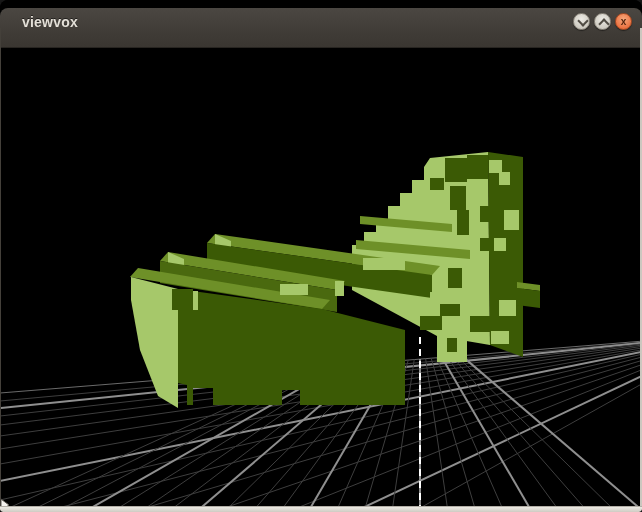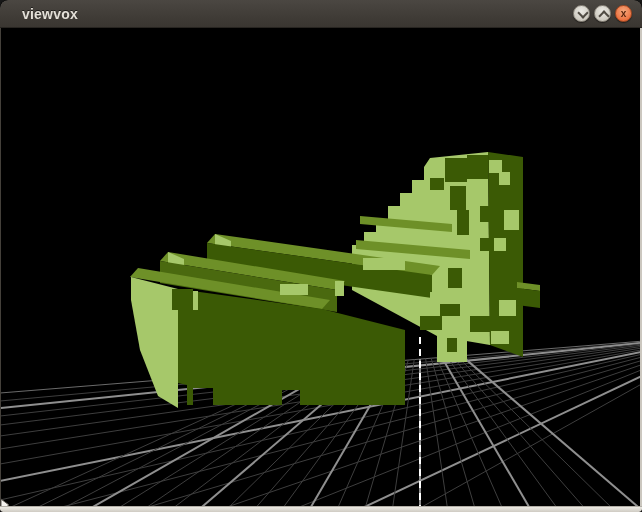--- a/index.html
+++ b/index.html
@@ -4,21 +4,21 @@
 <style>
   html,body{margin:0;padding:0;background:#1a1a1a;}
   .window{
     position:relative;width:642px;height:512px;overflow:hidden;
     border-radius:8px 8px 3px 3px;
     background:#000;
     font-family:"Liberation Sans","DejaVu Sans",sans-serif;
     box-shadow:0 2px 8px rgba(0,0,0,.6);
   }
   .titlebar{
-    position:absolute;left:0;top:0;width:642px;height:28px;
+    position:absolute;left:0;top:8px;width:642px;height:40px;
     background:linear-gradient(#4b4742,#403c37 60%,#3a3631);
     border-bottom:1px solid #282521;
     border-radius:8px 8px 0 0;
     box-sizing:border-box;
   }
   .titlebar .title{
     position:absolute;left:22px;top:6px;
     font-size:14px;font-weight:bold;color:#e4e0d8;
     text-shadow:0 -1px 0 rgba(0,0,0,.55);
     letter-spacing:.2px;

